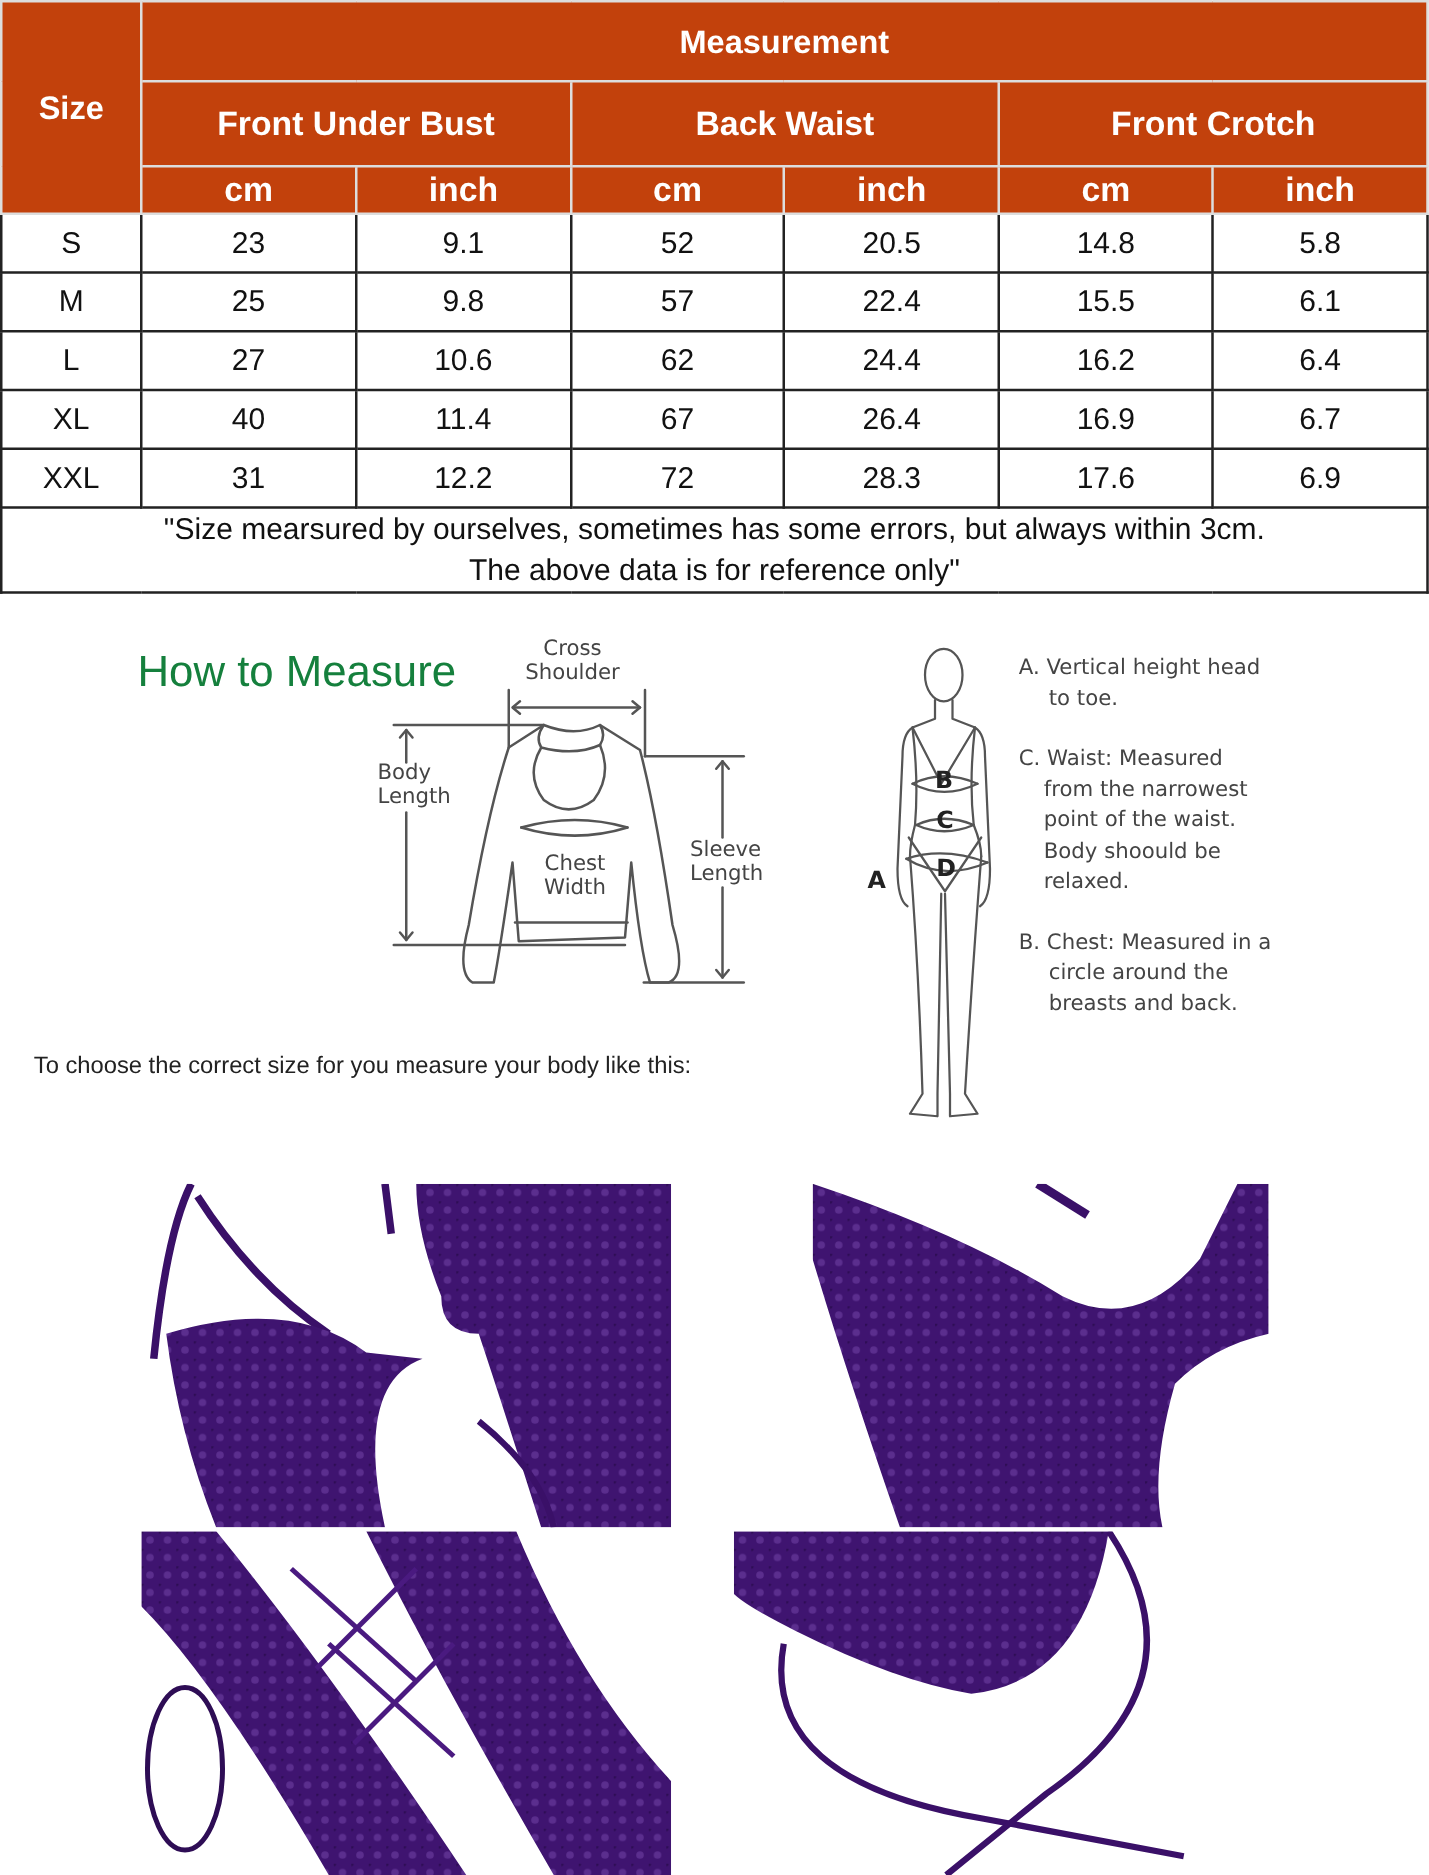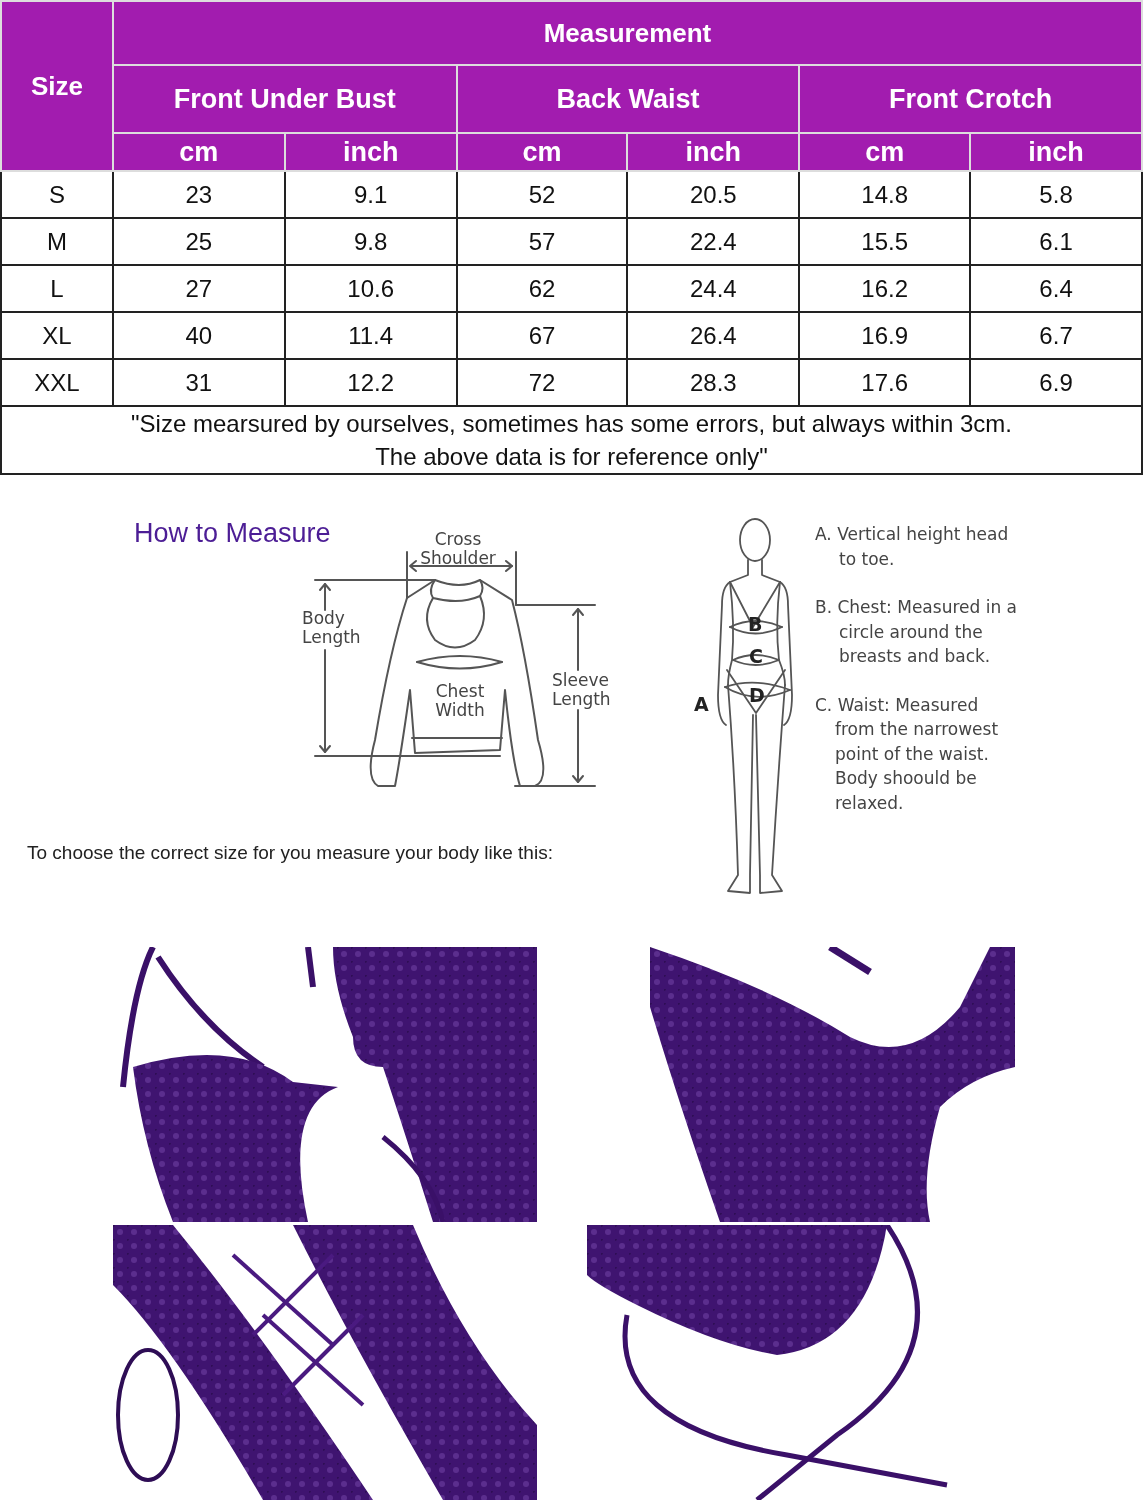--- a/index.html
+++ b/index.html
@@ -1,25 +1,25 @@
 <!DOCTYPE html>
 <html><head>
   <meta charset="utf-8">
   <style>
     * { box-sizing: border-box; margin: 0; padding: 0; }
     body { width: 1143px; height: 1500px; background: #fff; font-family: "Liberation Sans", sans-serif; position: relative; overflow: hidden; }
     table.size { position: absolute; left: 0; top: 0; width: 1143px; border-collapse: collapse; }
-    table.size th { background: #a21caf; color: #fff; font-weight: bold; border: 2px solid #ddd; text-align: center; }
+    table.size th { background: #c2410c; color: #fff; font-weight: bold; border: 2px solid #ddd; text-align: center; }
     table.size td { border: 2px solid #222; text-align: center; color: #111; font-size: 24px; height: 47px; }
     .th-size { font-size: 26px; width: 112px; }
     .th-meas { font-size: 26px; height: 64px; }
     .th-group { font-size: 27px; height: 68px; }
     .th-unit { font-size: 27px; height: 38px; }
     td.note { font-size: 24px; line-height: 33px; height: 72px; border-bottom: 3px solid #222; }
-    .htm-title { position: absolute; left: 110px; top: 518px; font-size: 27px; color: #4c1d95; margin-left: 24px; }
+    .htm-title { position: absolute; left: 110px; top: 518px; font-size: 35px; color: #15803d; }
     .choose { position: absolute; left: 27px; top: 842px; font-size: 19px; color: #222; }
     .diagram { position: absolute; }
     .lbl { position: absolute; font-family: "DejaVu Sans", sans-serif; font-size: 17px; color: #444; line-height: 19px; text-align: center; }
     .legend { position: absolute; left: 815px; top: 522px; width: 220px; font-family: "DejaVu Sans", sans-serif; font-size: 17px; color: #444; line-height: 24.5px; }
     .legend p { margin-bottom: 24px; }
     .legend .ind { display: block; padding-left: 24px; }
     .photo { position: absolute; overflow: hidden; background: #fff; }
   </style>
 </head>
 <body>
@@ -127,21 +127,21 @@
         <path d="M283 266 L288 272 L293 266"></path>
 
       <path d="M145 70 Q170 80 190 70 L222 90 Q235 140 248 230 Q260 270 245 276 L230 276 Q222 250 215 180 L210 240 L125 243 L120 180 Q110 250 105 276 L88 276 Q75 268 85 230 Q100 140 117 88 Z"></path>
       <path d="M145 70 Q138 80 143 88 Q170 95 190 86 Q195 78 190 70"></path>
       <path d="M143 88 Q130 110 145 130 Q165 145 185 130 Q200 110 190 86"></path>
       <path d="M127 152 Q170 140 212 152"></path>
       <path d="M127 152 Q170 165 212 152"></path>
       <path d="M122 228 L212 228"></path>
     </g>
   </svg>
-  <div class="lbl" style="left:123px;top:20px;width:90px;">
+  <div class="lbl" style="left:123px;top:0;width:90px;">
     <span>Cross</span><br>
     <span>Shoulder</span>
   </div>
   <div class="lbl" style="left:12px;top:99px;width:70px;text-align:left;">
     <span>Body</span><br>
     <span>Length</span>
   </div>
   <div class="lbl" style="left:135px;top:152px;width:70px;margin-top:20px;">
     <span>Chest</span><br>
     <span>Width</span>
@@ -177,30 +177,30 @@
   <div class="lbl" style="left:59px;top:171px;font-weight:bold;color:#222;font-size:19px;">D</div>
   <div class="lbl" style="left:4px;top:180px;font-weight:bold;color:#222;font-size:19px;">A</div>
 </div>
 
 <div class="legend">
   <p>
     <span>A. Vertical height head</span>
     <span class="ind">to toe.</span>
   </p>
   <p>
-    <span>B. Chest: Measured in a</span>
-    <span class="ind">circle around the</span>
-    <span class="ind">breasts and back.</span>
-  </p>
-  <p>
     <span>C. Waist: Measured</span>
     <span class="ind" style="padding-left:20px">from the narrowest</span>
     <span class="ind" style="padding-left:20px">point of the waist.</span>
     <span class="ind" style="padding-left:20px">Body shoould be</span>
     <span class="ind" style="padding-left:20px">relaxed.</span>
+  </p>
+  <p>
+    <span>B. Chest: Measured in a</span>
+    <span class="ind">circle around the</span>
+    <span class="ind">breasts and back.</span>
   </p>
 </div>
 
 <div class="photo" style="left:113px;top:947px;width:424px;height:275px;">
   <svg width="424" height="275" viewBox="0 0 424 275">
     <defs>
       <pattern id="lace" width="14" height="14" patternUnits="userSpaceOnUse">
         <rect width="14" height="14" fill="#3f1470"></rect>
         <circle cx="7" cy="7" r="3" fill="#5b2e8e"></circle>
         <circle cx="0" cy="0" r="2" fill="#2e0d55"></circle>

